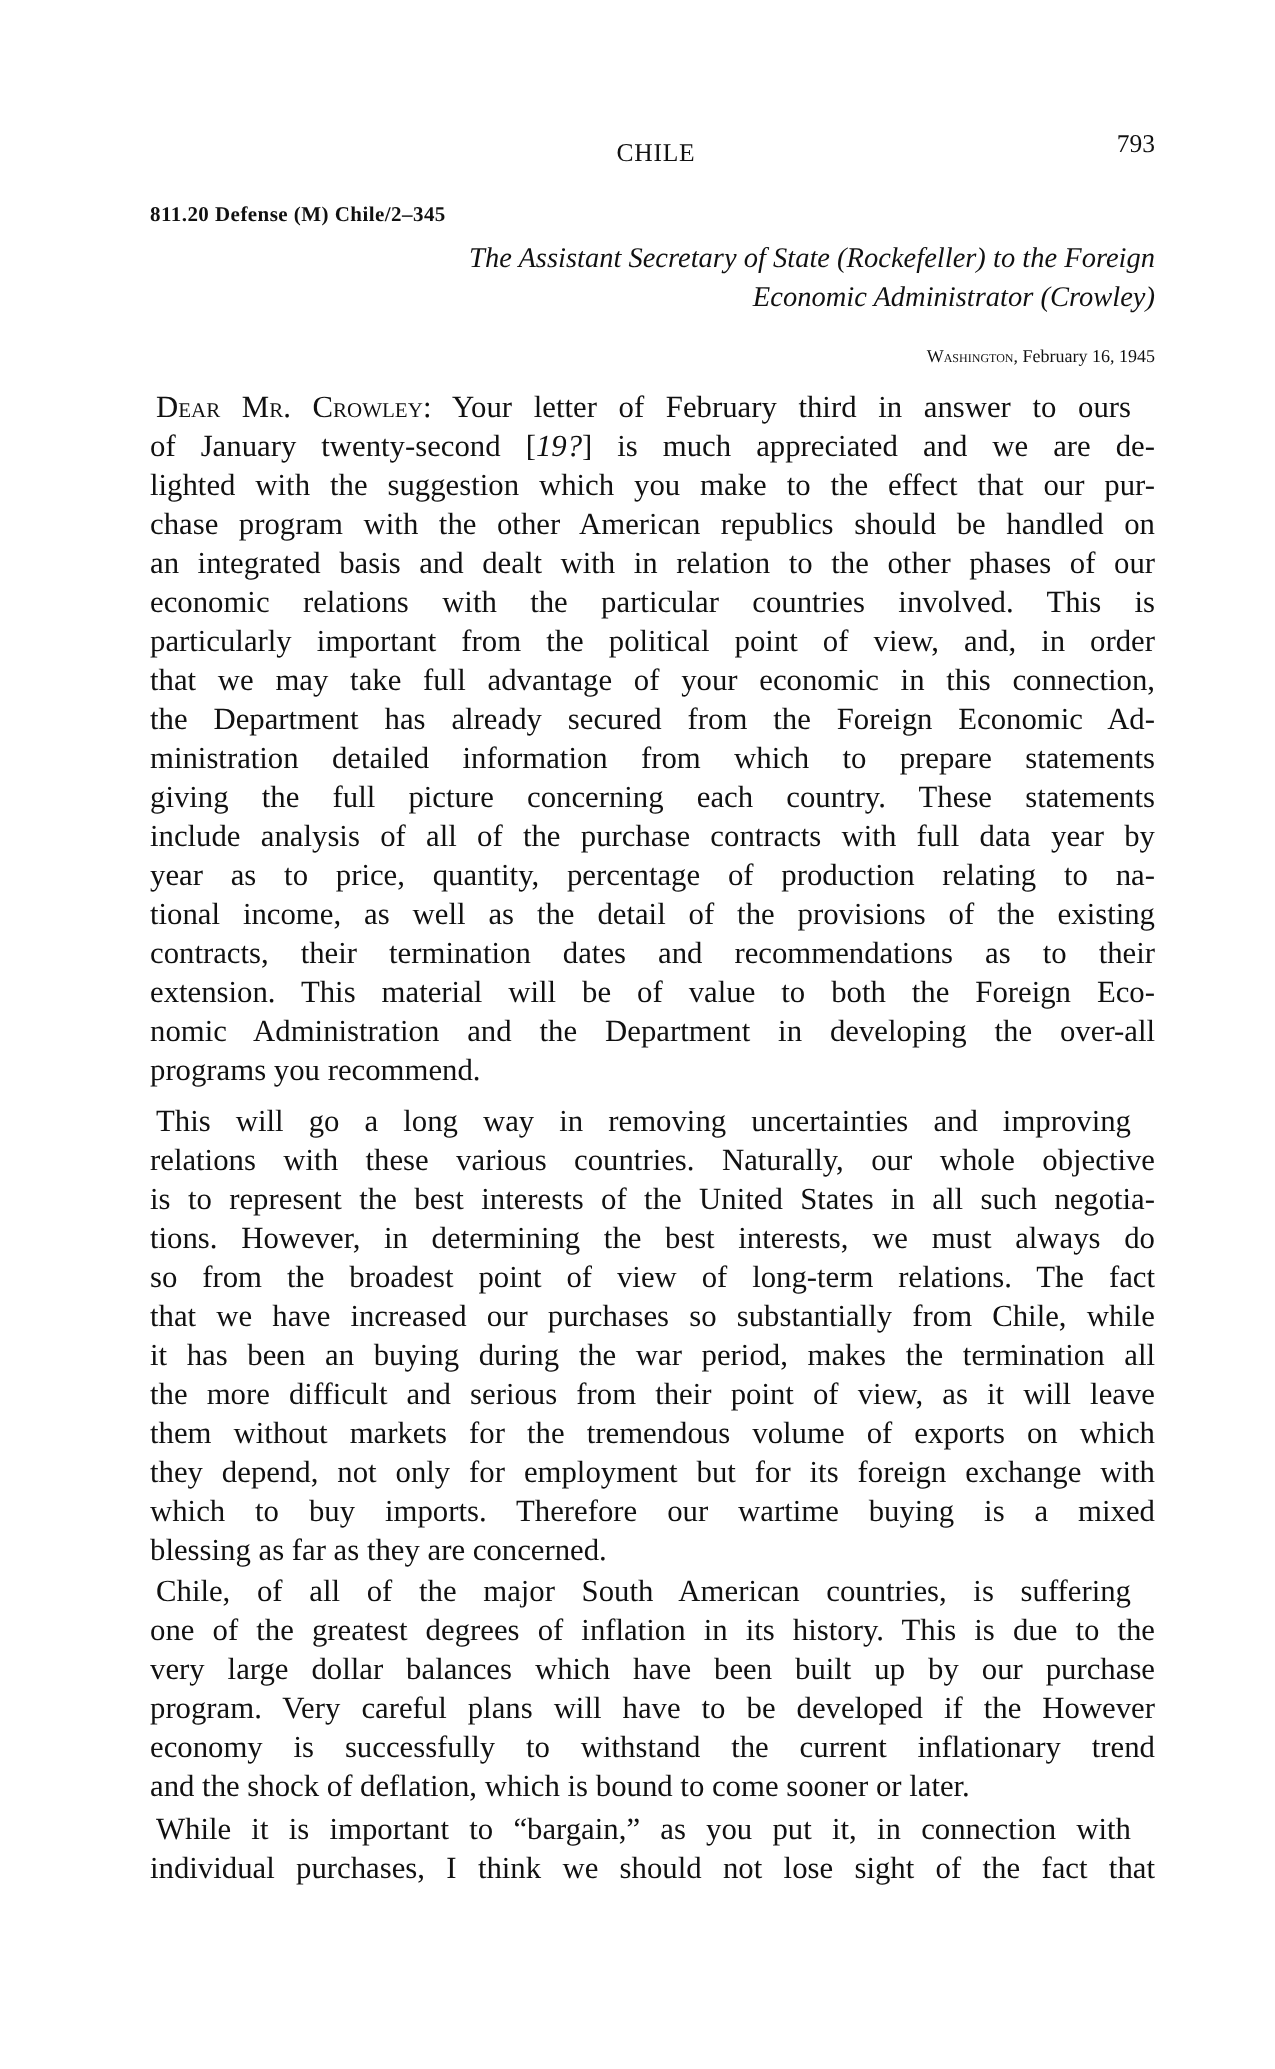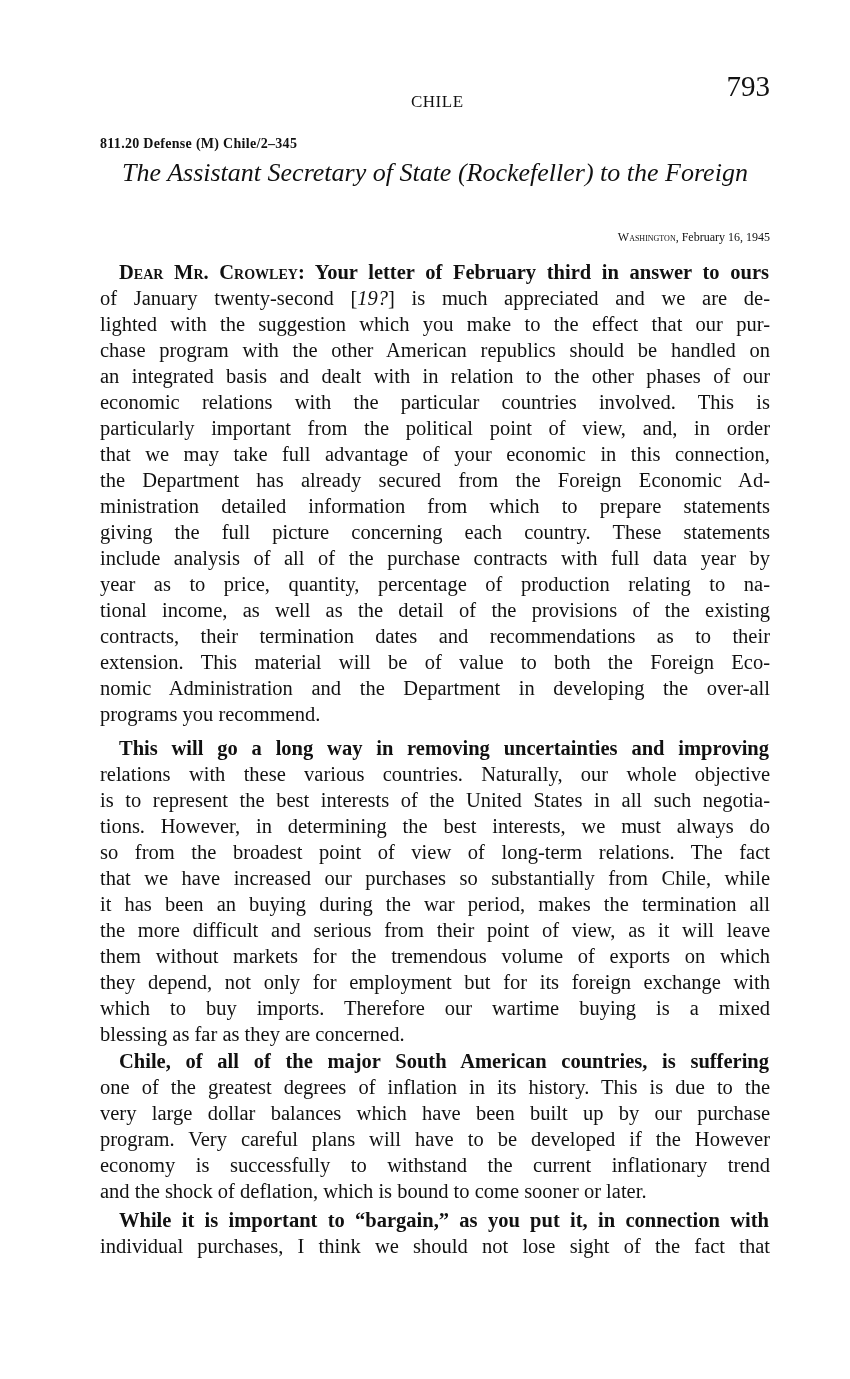--- a/index.html
+++ b/index.html
@@ -7,55 +7,56 @@
     width: 850px; height: 1379px; background: #ffffff; position: relative;
     font-family: "Liberation Serif", "DejaVu Serif", serif; color: #111111;
     overflow: hidden;
   }
   .abs { position: absolute; text-align: right; }
   .running-head {
     left: 411px; top: 92px; font-size: 17px; letter-spacing: 0.5px;
     white-space: nowrap;
   }
   .page-number {
-    right: 80px; top: 70px; font-size: 29px; white-space: nowrap;
+    right: 80px; top: 86px; font-size: 17px; white-space: nowrap;
   }
   .file-number {
     left: 100px; top: 136px; font-size: 14px; font-weight: bold;
     letter-spacing: 0.3px; white-space: nowrap;
   }
   .title {
-    left: 100px; width: 670px; text-align: center; font-style: italic;
-    font-size: 26px; line-height: 26px; top: 160px;
+    left: 100px; width: 670px; text-align: right; font-style: italic;
+    font-size: 19px; line-height: 26px; top: 160px;
   }
   .dateline {
     right: 80px; top: 230px; font-size: 12px; white-space: nowrap;
   }
   .sc { font-variant: small-caps; }
   .line {
     position: absolute; left: 100px; width: 670px; font-size: 20.5px;
     line-height: 26px; height: 26px; white-space: nowrap;
     text-align: justify; text-align-last: justify;
   }
-  .line.indent { left: 119px; width: 650px; font-weight: bold; }
+  .line.indent { left: 104px; width: 650px; }
   .line.last { text-align-last: left; }
   .line i { }
 </style>
 </head>
 <body>
 
 <div>
 
   <div class="abs running-head">CHILE</div>
   <div class="abs page-number">793</div>
 
   <div class="abs file-number">811.20 Defense (M) Chile/2–345</div>
 
   <div class="abs title">
     <div>The Assistant Secretary of State (Rockefeller) to the Foreign</div>
+    <div>Economic Administrator (Crowley)</div>
   </div>
 
   <div class="abs dateline"><span class="sc">Washington</span><span>, February 16, 1945</span></div>
 
   <div>
     <div class="line indent" style="top:259px"><span class="sc">Dear Mr. Crowley</span><span>: Your letter of February third in answer to ours</span></div>
     <div class="line" style="top:285px"><span>of January twenty-second [</span><i>19?</i><span>] is much appreciated and we are de-</span></div>
     <div class="line" style="top:311px">lighted with the suggestion which you make to the effect that our pur-</div>
     <div class="line" style="top:337px">chase program with the other American republics should be handled on</div>
     <div class="line" style="top:363px">an integrated basis and dealt with in relation to the other phases of our</div>

